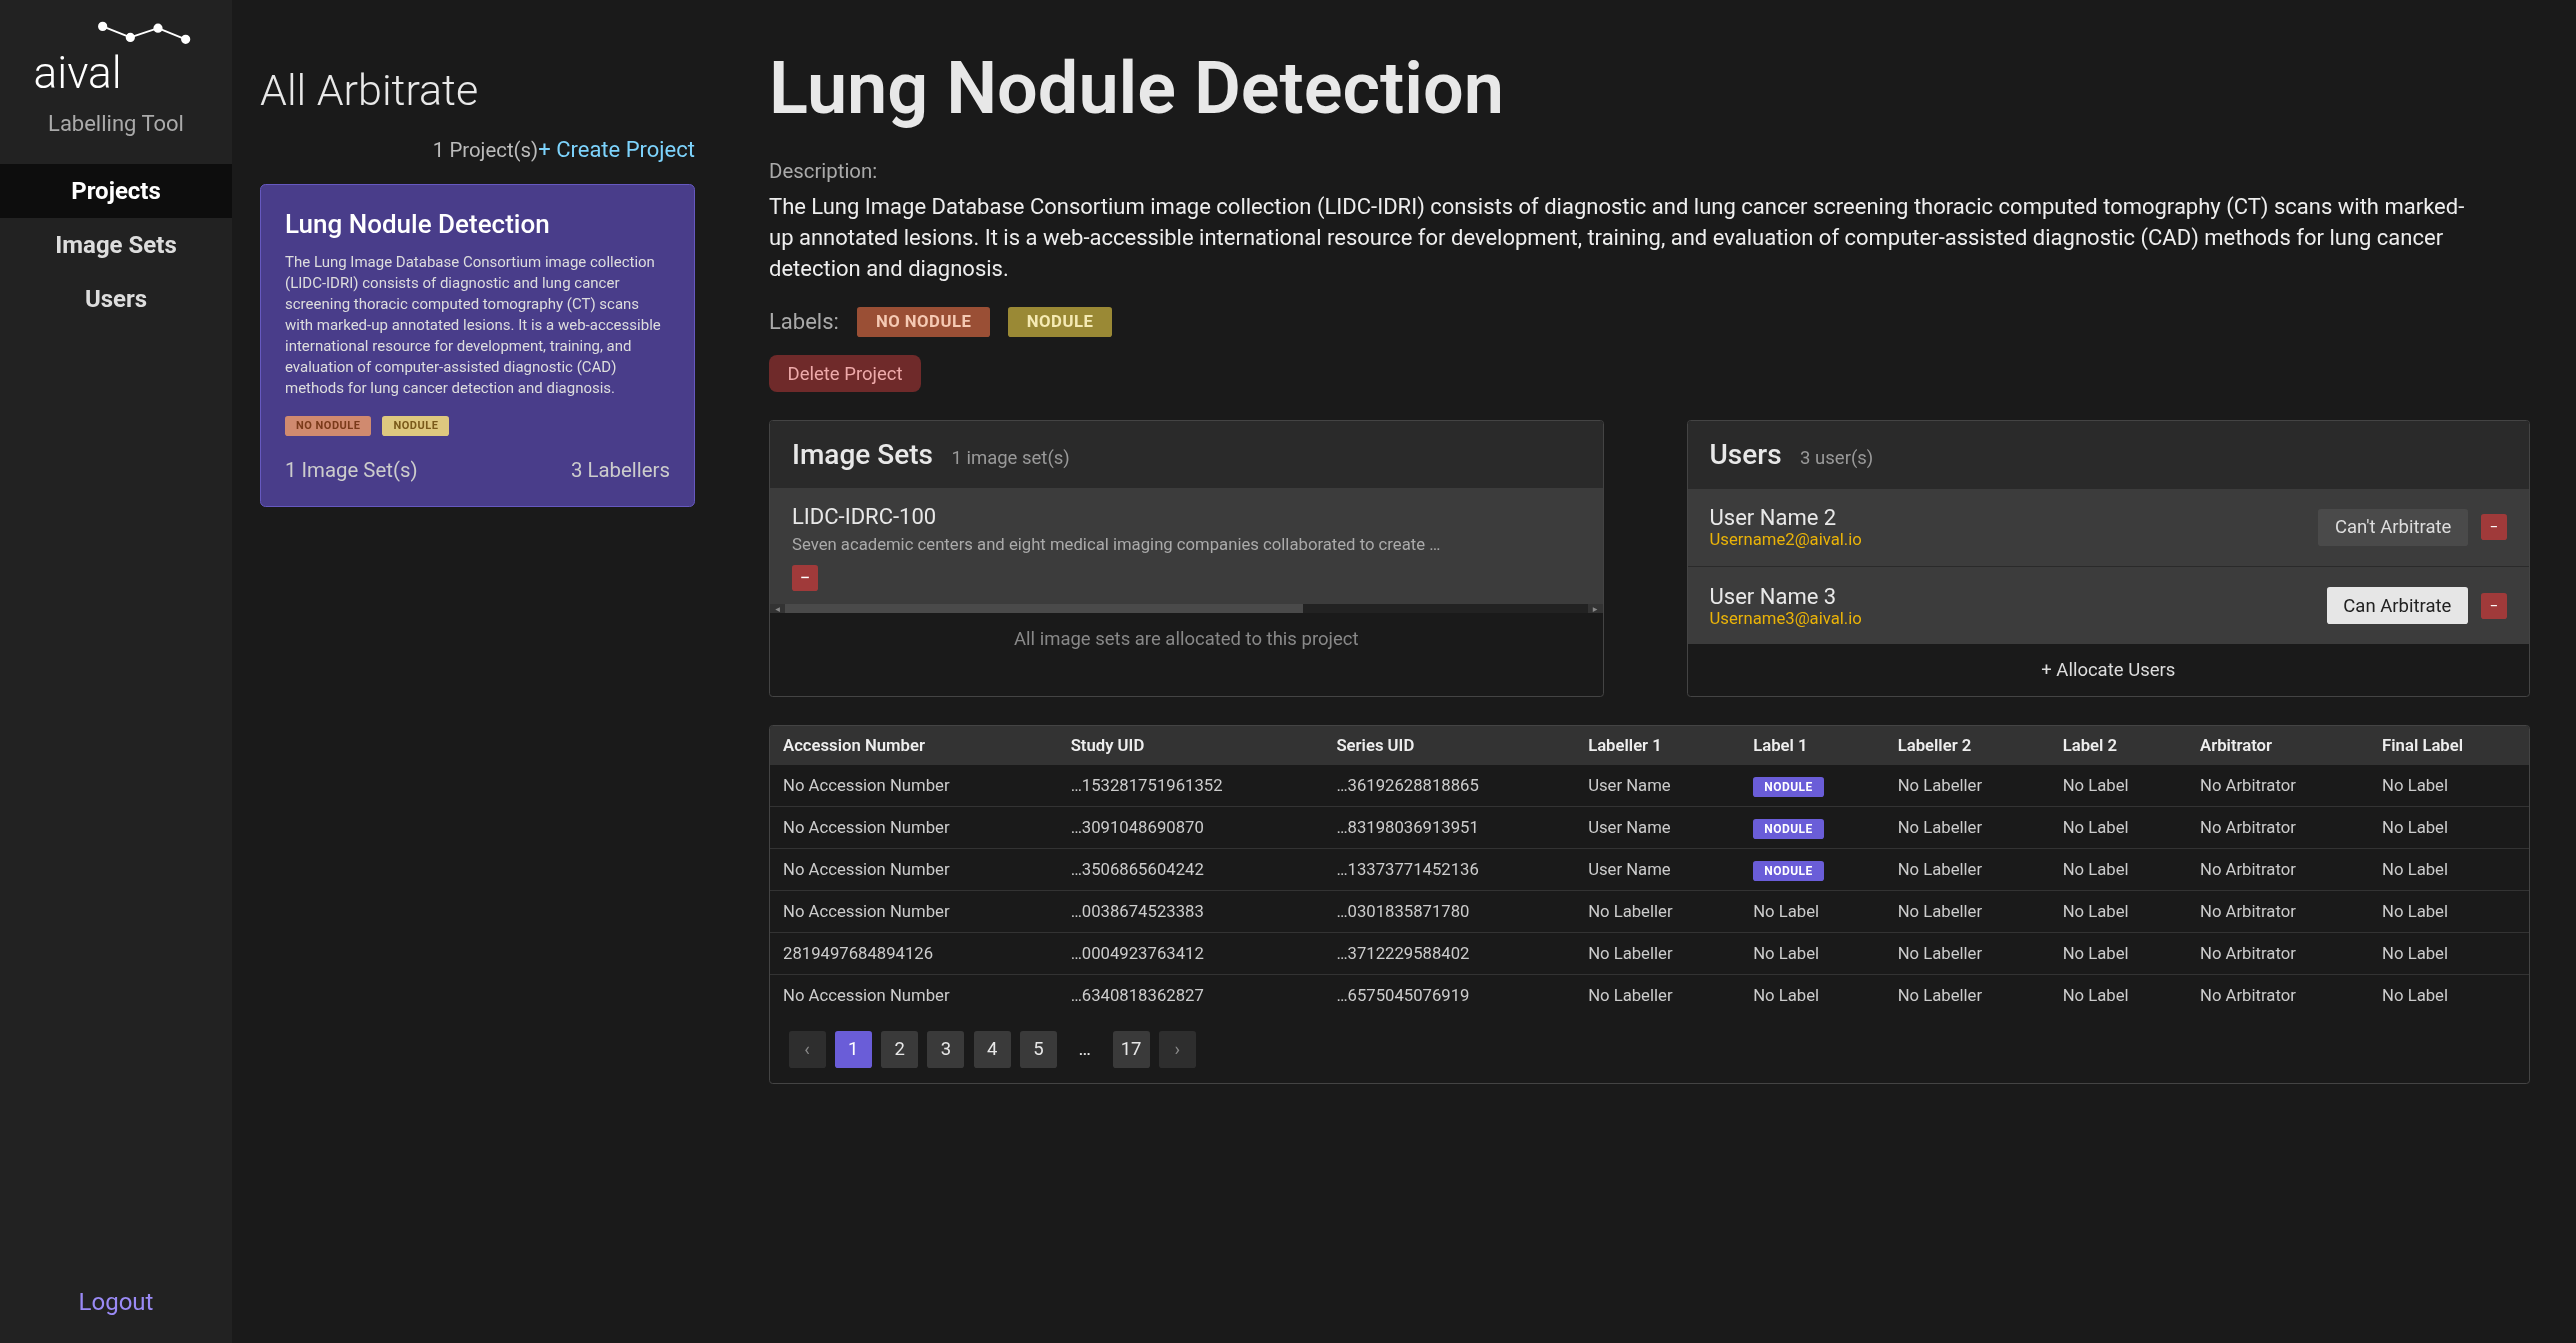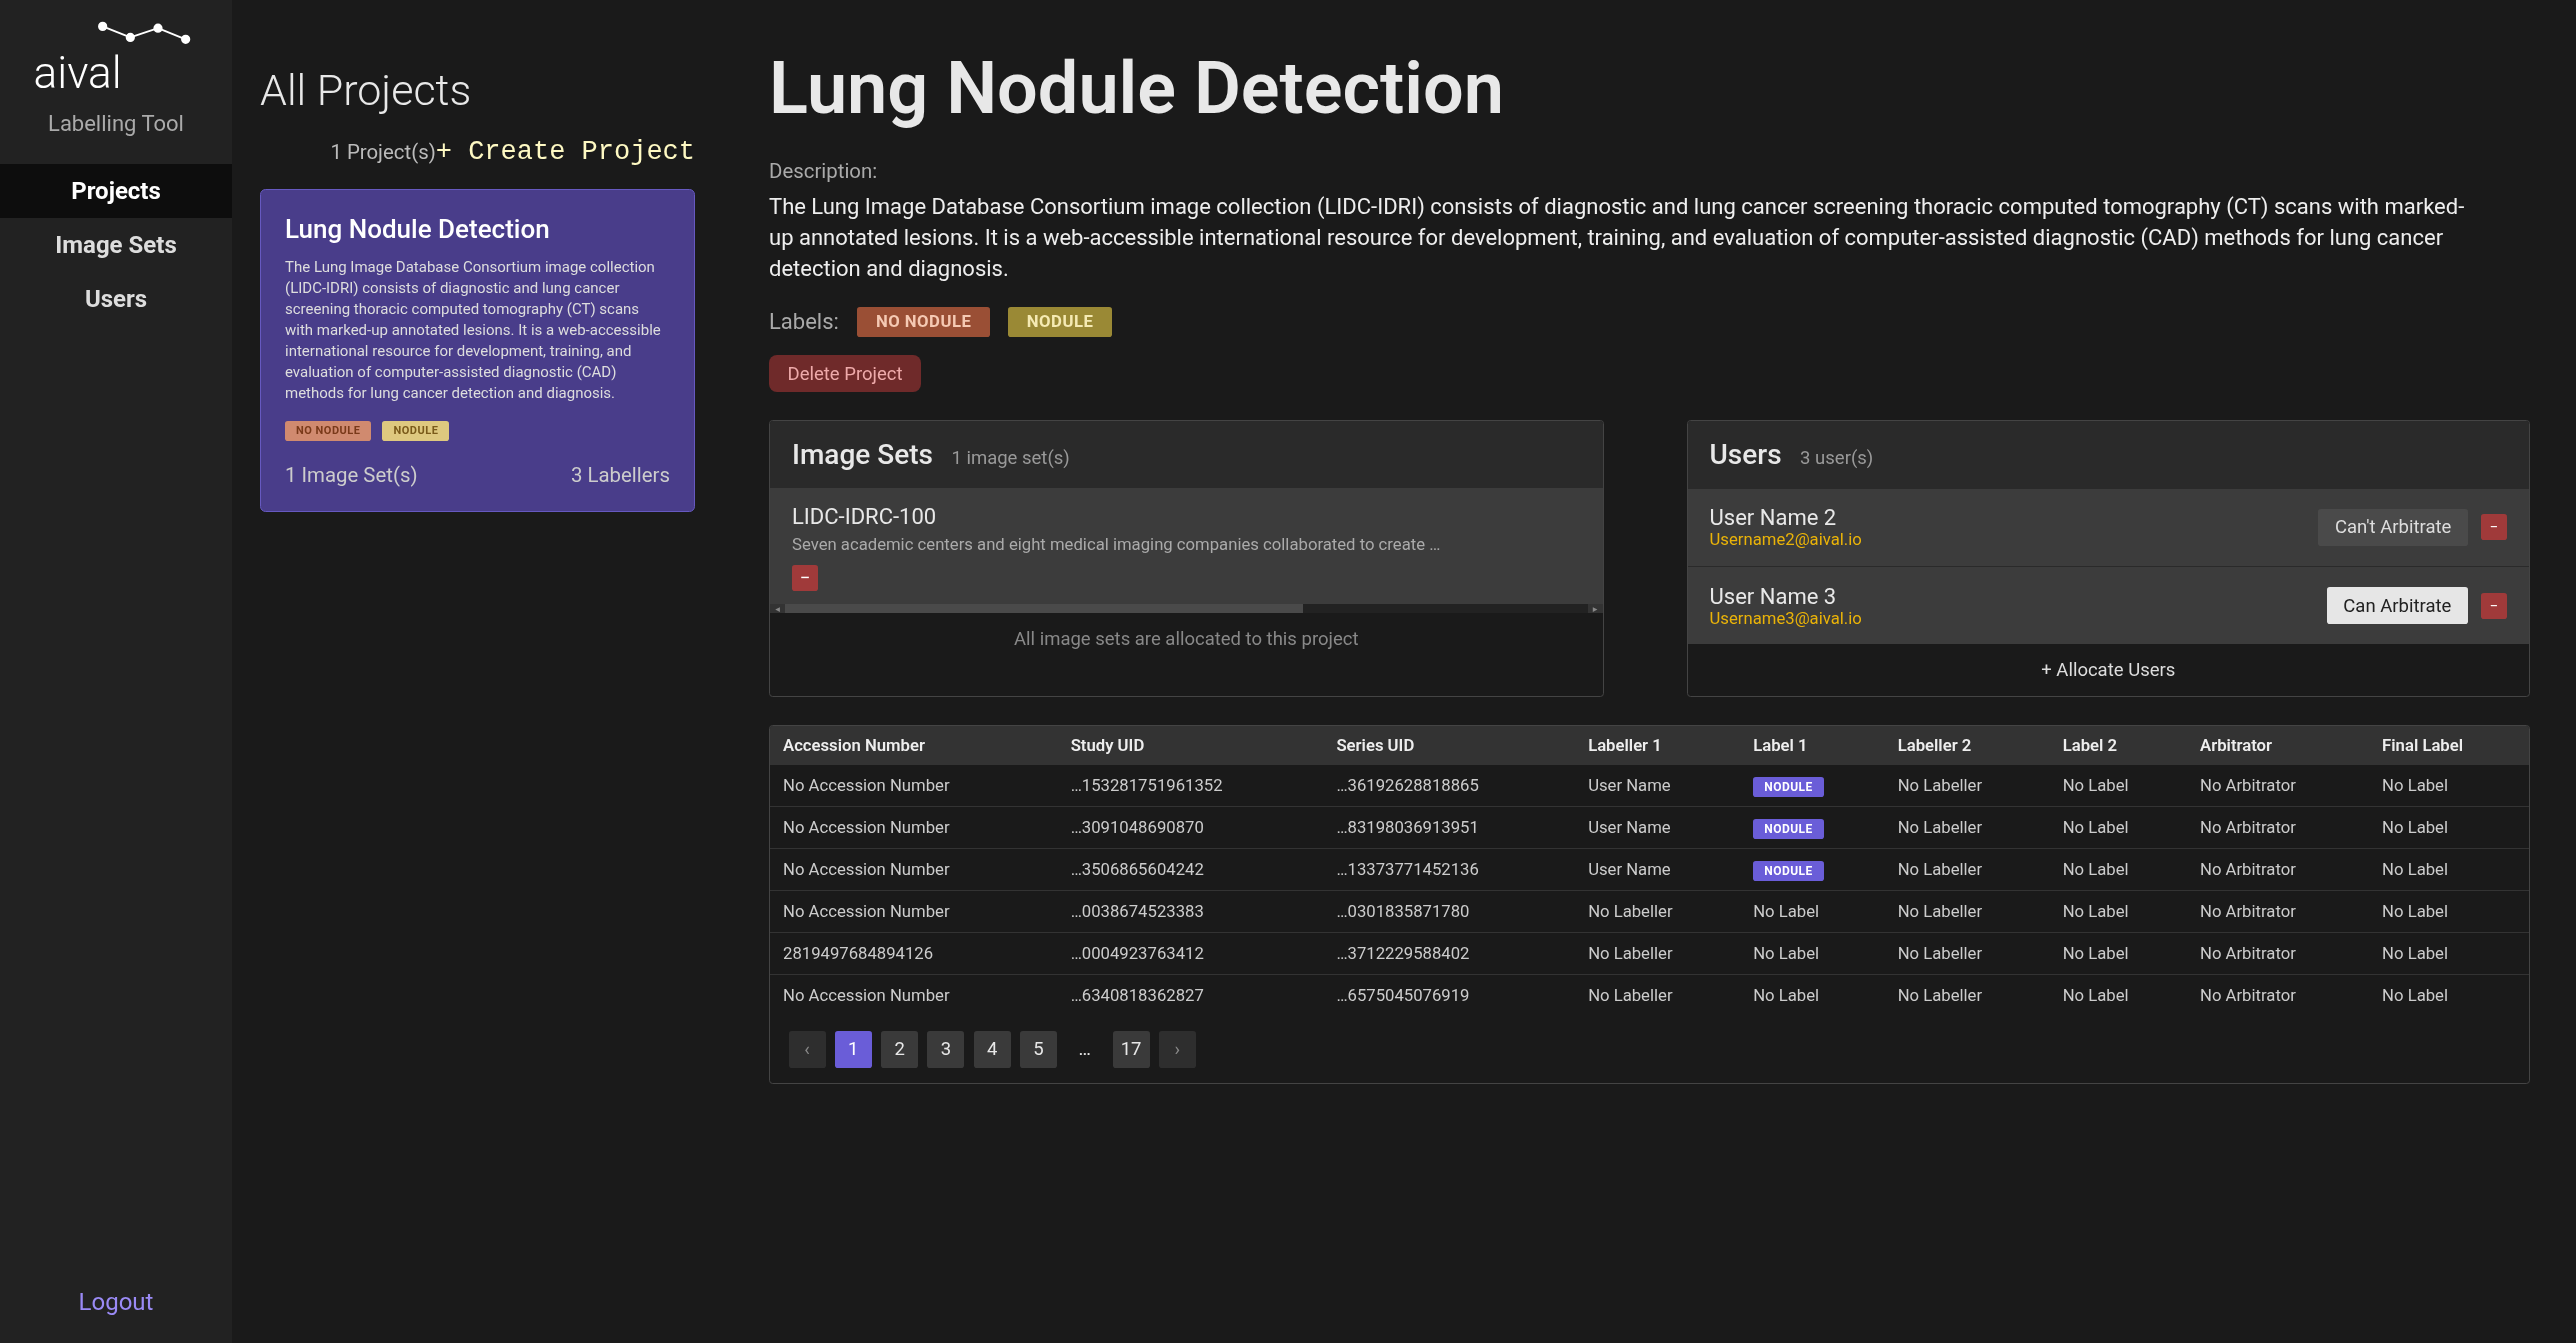--- a/index.html
+++ b/index.html
@@ -10,21 +10,21 @@
 .logo-sub { color: #aaa; font-size: 22px; }
 .nav { flex: 1; }
 .nav-item { padding: 13px 0; text-align: center; font-size: 24px; color: #ddd; cursor: pointer; font-weight: bold; }
 .nav-item.active { background: #0d0d0d; color: #fff; }
 .logout { padding: 28px; text-align: center; color: #9a8af5; font-size: 24px; cursor: pointer; }
 .main { flex: 1; display: flex; overflow: hidden; }
 .col-left { width: 491px; padding: 65px 28px 28px 28px; }
 .col-left h1 { font-size: 43px; font-weight: 300; margin-bottom: 22px; }
 .proj-row { display: flex; justify-content: flex-end; align-items: center; margin-bottom: 22px; }
 .proj-count { color: #bbb; font-size: 20.4px; }
-.create-proj { color: #fef9c3; font-size: 27px; cursor: pointer; font-family: Liberation Mono, monospace; }
+.create-proj { color: #7dd3fc; font-size: 22px; cursor: pointer; }
 .proj-card { background: #493d8a; border: 0.9px solid #6659c0; border-radius: 5.6px; padding: 24px; }
 .proj-card h2 { font-size: 26px; font-weight: 500; color: #fff; margin-bottom: 13px; }
 .proj-card p { font-size: 15px; line-height: 1.4; color: #ddd; margin-bottom: 16.7px; }
 .badges { display: flex; gap: 11px; margin-bottom: 22px; }
 .badge { padding: 3.7px 11px; border-radius: 2.8px; font-size: 11px; font-weight: 700; letter-spacing: 0.5px; }
 .badge.red { background: #d08a6f; color: #7a3a1a; }
 .badge.yellow { background: #dec87f; color: #7a5a1a; }
 .card-foot { display: flex; justify-content: space-between; color: #ccc; font-size: 20.4px; }
 .col-right { flex: 1; padding: 46px 46px 28px 46px; overflow-y: auto; }
 .col-right h1 { font-size: 72px; font-weight: 600; margin-bottom: 28px; }
@@ -107,21 +107,21 @@
     <div class="nav-item active">Projects</div>
     <div class="nav-item">Image Sets</div>
     <div class="nav-item">Users</div>
   </div>
   <div class="logout">Logout</div>
 </div>
 
 <div class="main">
 
   <div class="col-left">
-    <h1>All Projects</h1>
+    <h1>All Arbitrate</h1>
     <div class="proj-row">
       <span class="proj-count">1 Project(s)</span>
       <span class="create-proj">+ Create Project</span>
     </div>
     <div class="proj-card">
       <h2>Lung Nodule Detection</h2>
       <p>The Lung Image Database Consortium image collection (LIDC-IDRI) consists of diagnostic and lung cancer screening thoracic computed tomography (CT) scans with marked-up annotated lesions. It is a web-accessible international resource for development, training, and evaluation of computer-assisted diagnostic (CAD) methods for lung cancer detection and diagnosis.</p>
       <div class="badges">
         <span class="badge red">NO NODULE</span>
         <span class="badge yellow">NODULE</span>

